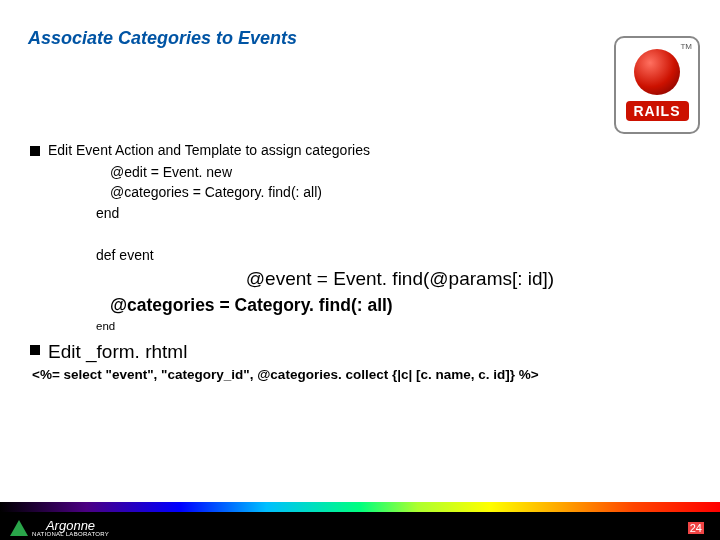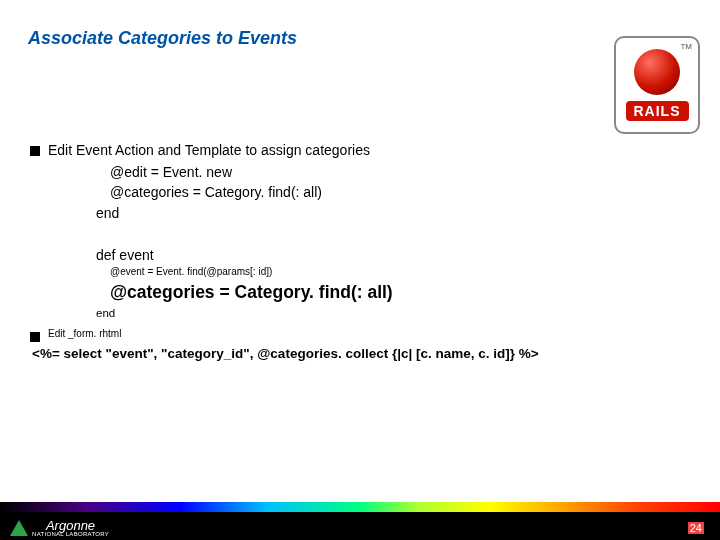--- a/index.html
+++ b/index.html
@@ -82,21 +82,22 @@
     margin-left: 66px;
     margin-top: 4px;
     line-height: 1.45;
   }
   .indent1 { padding-left: 14px; }
   .large-bold {
     font-size: 17.5px;
     font-weight: bold;
   }
   .med {
-    font-size: 10px;
+    font-size: 19px;
+    text-align: center;
   }
   .small-end {
     font-size: 11.5px;
   }
   .erb-line {
     font-size: 13.5px;
     font-weight: bold;
     margin-top: 4px;
     margin-left: 2px;
   }

